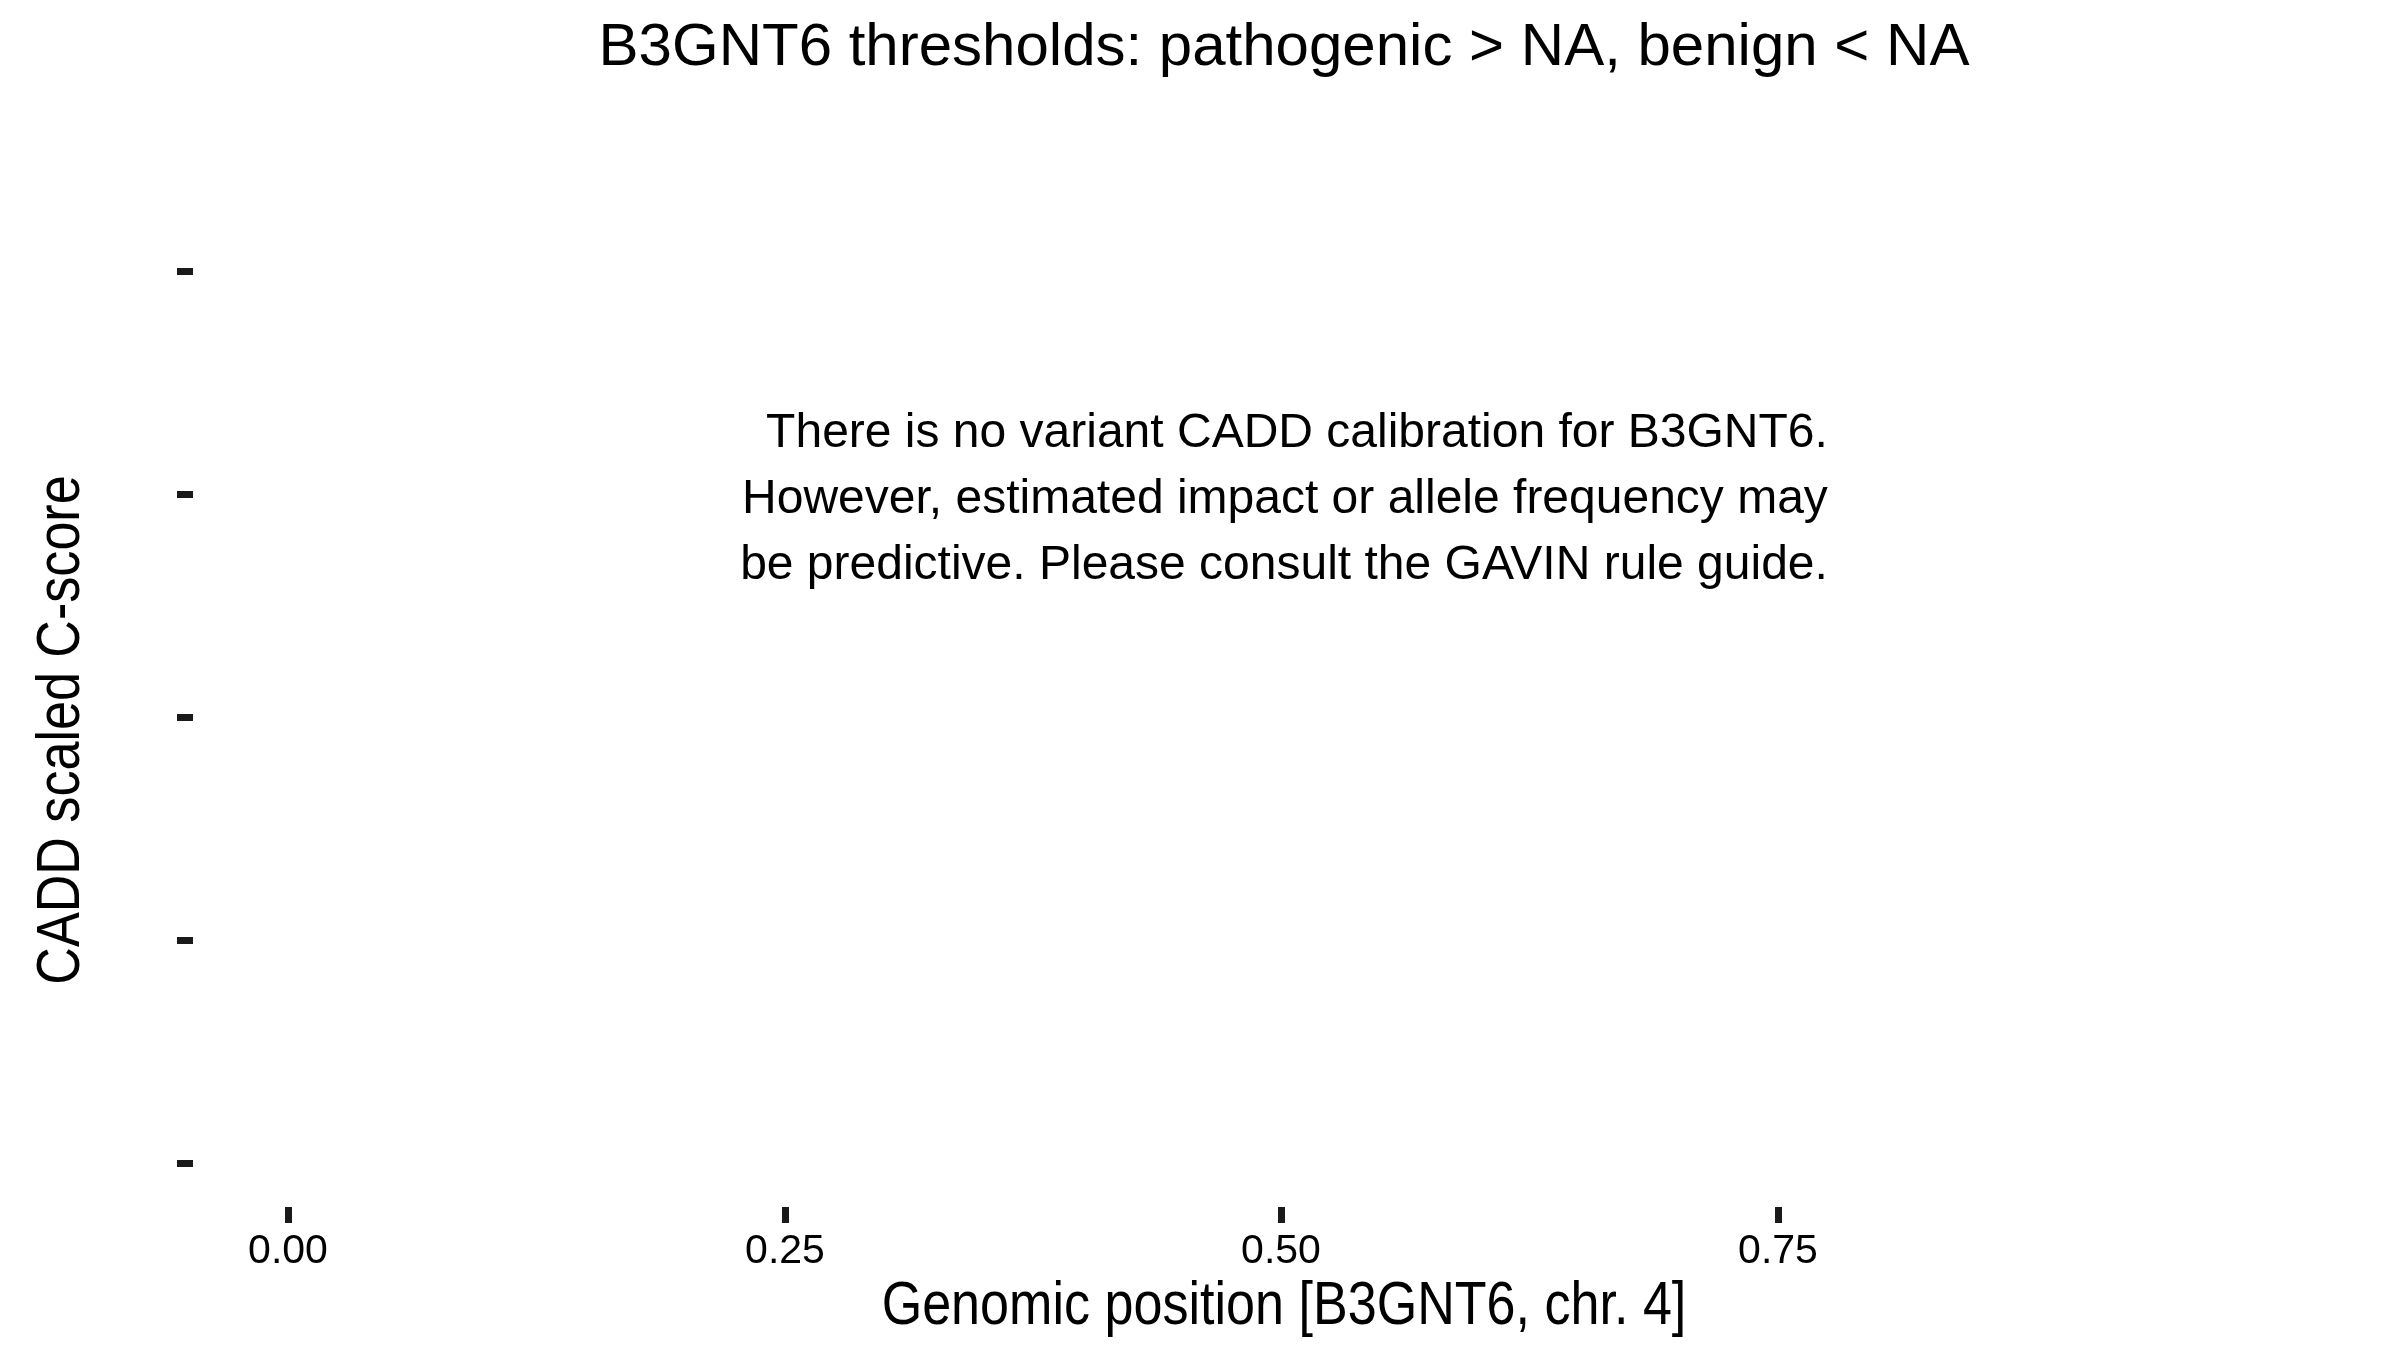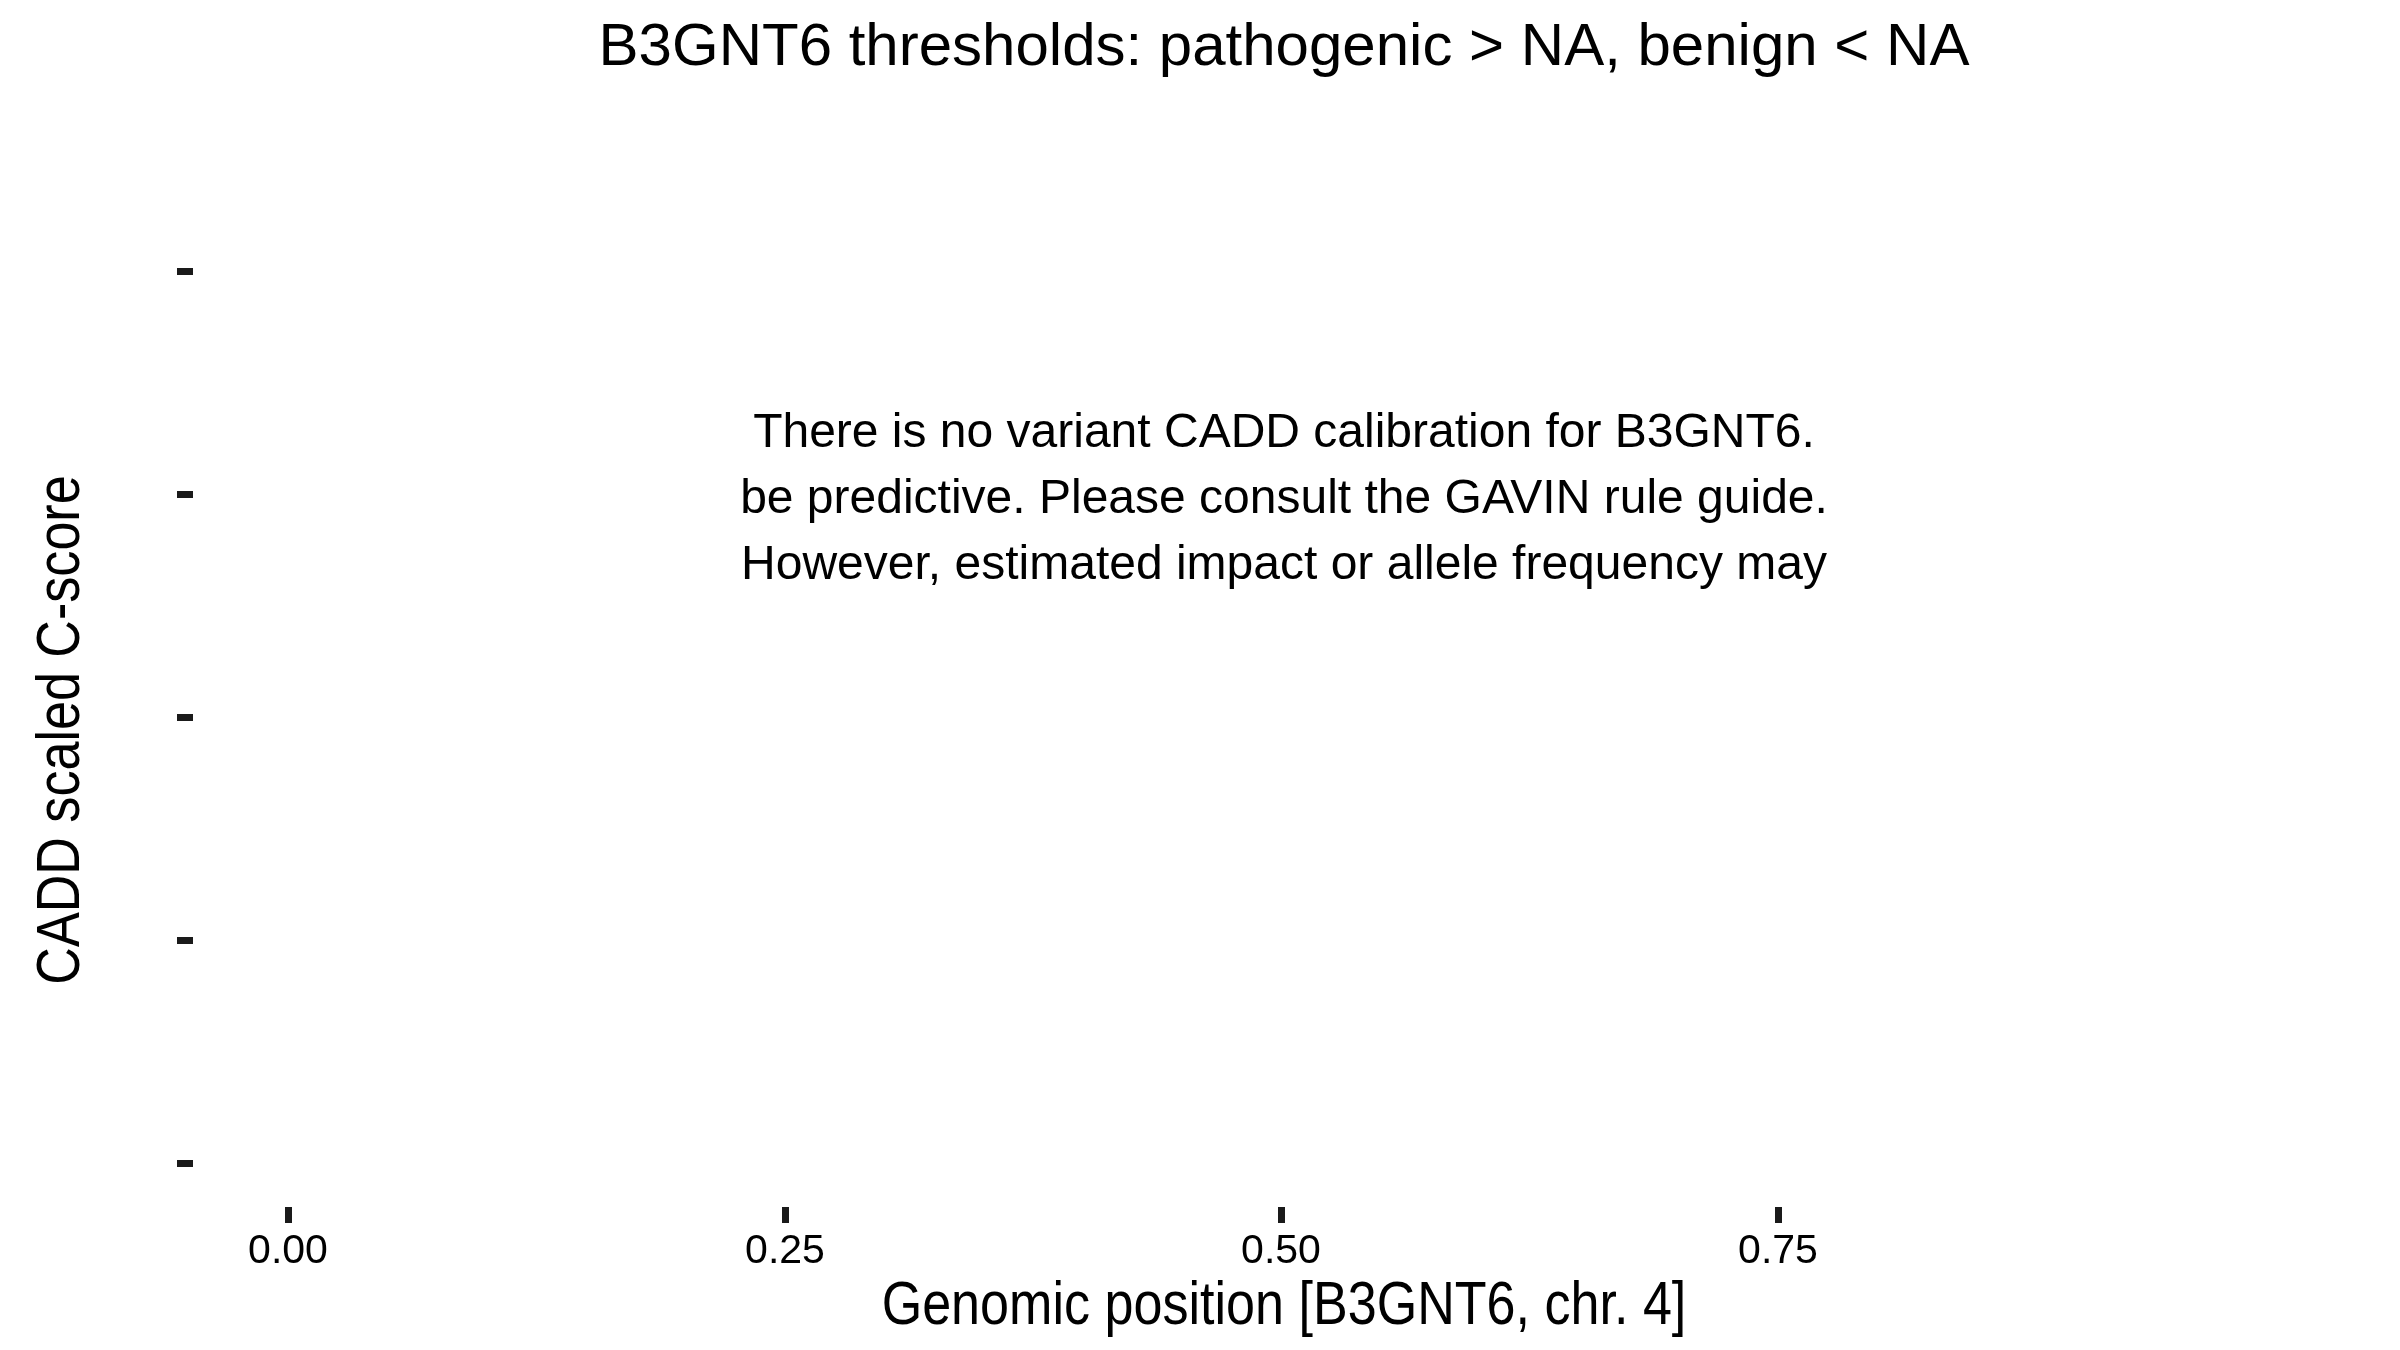--- a/index.html
+++ b/index.html
@@ -22,20 +22,21 @@
     left: 1284px;
     top: 12px;
     font-size: 60px;
     line-height: 66px;
   }
   #annotation {
     left: 1284px;
     top: 398px;
     font-size: 48px;
     line-height: 66px;
+    text-align: right;
   }
   #x-axis-title {
     left: 1284px;
     top: 1272px;
     font-size: 62px;
     line-height: 62px;
     transform: translateX(-50%) scaleX(0.84);
   }
   #y-axis-title {
     position: absolute;
@@ -97,22 +98,22 @@
 <div id="canvas">
 
   <div class="panel"></div>
 
   <div id="plot-title" class="centered-block">
     <div>B3GNT6 thresholds: pathogenic &gt; NA, benign &lt; NA</div>
   </div>
 
   <div id="annotation" class="centered-block">
     <div>There is no variant CADD calibration for B3GNT6.</div>
+    <div>However, estimated impact or allele frequency may</div>
     <div>be predictive. Please consult the GAVIN rule guide.</div>
-    <div>However, estimated impact or allele frequency may</div>
   </div>
 
   <div id="y-axis-title">CADD scaled C-score</div>
 
   <div class="y-tick-mark" style="top:268px;"></div>
   <div class="y-tick-mark" style="top:491px;"></div>
   <div class="y-tick-mark" style="top:714px;"></div>
   <div class="y-tick-mark" style="top:937px;"></div>
   <div class="y-tick-mark" style="top:1160px;"></div>
 

